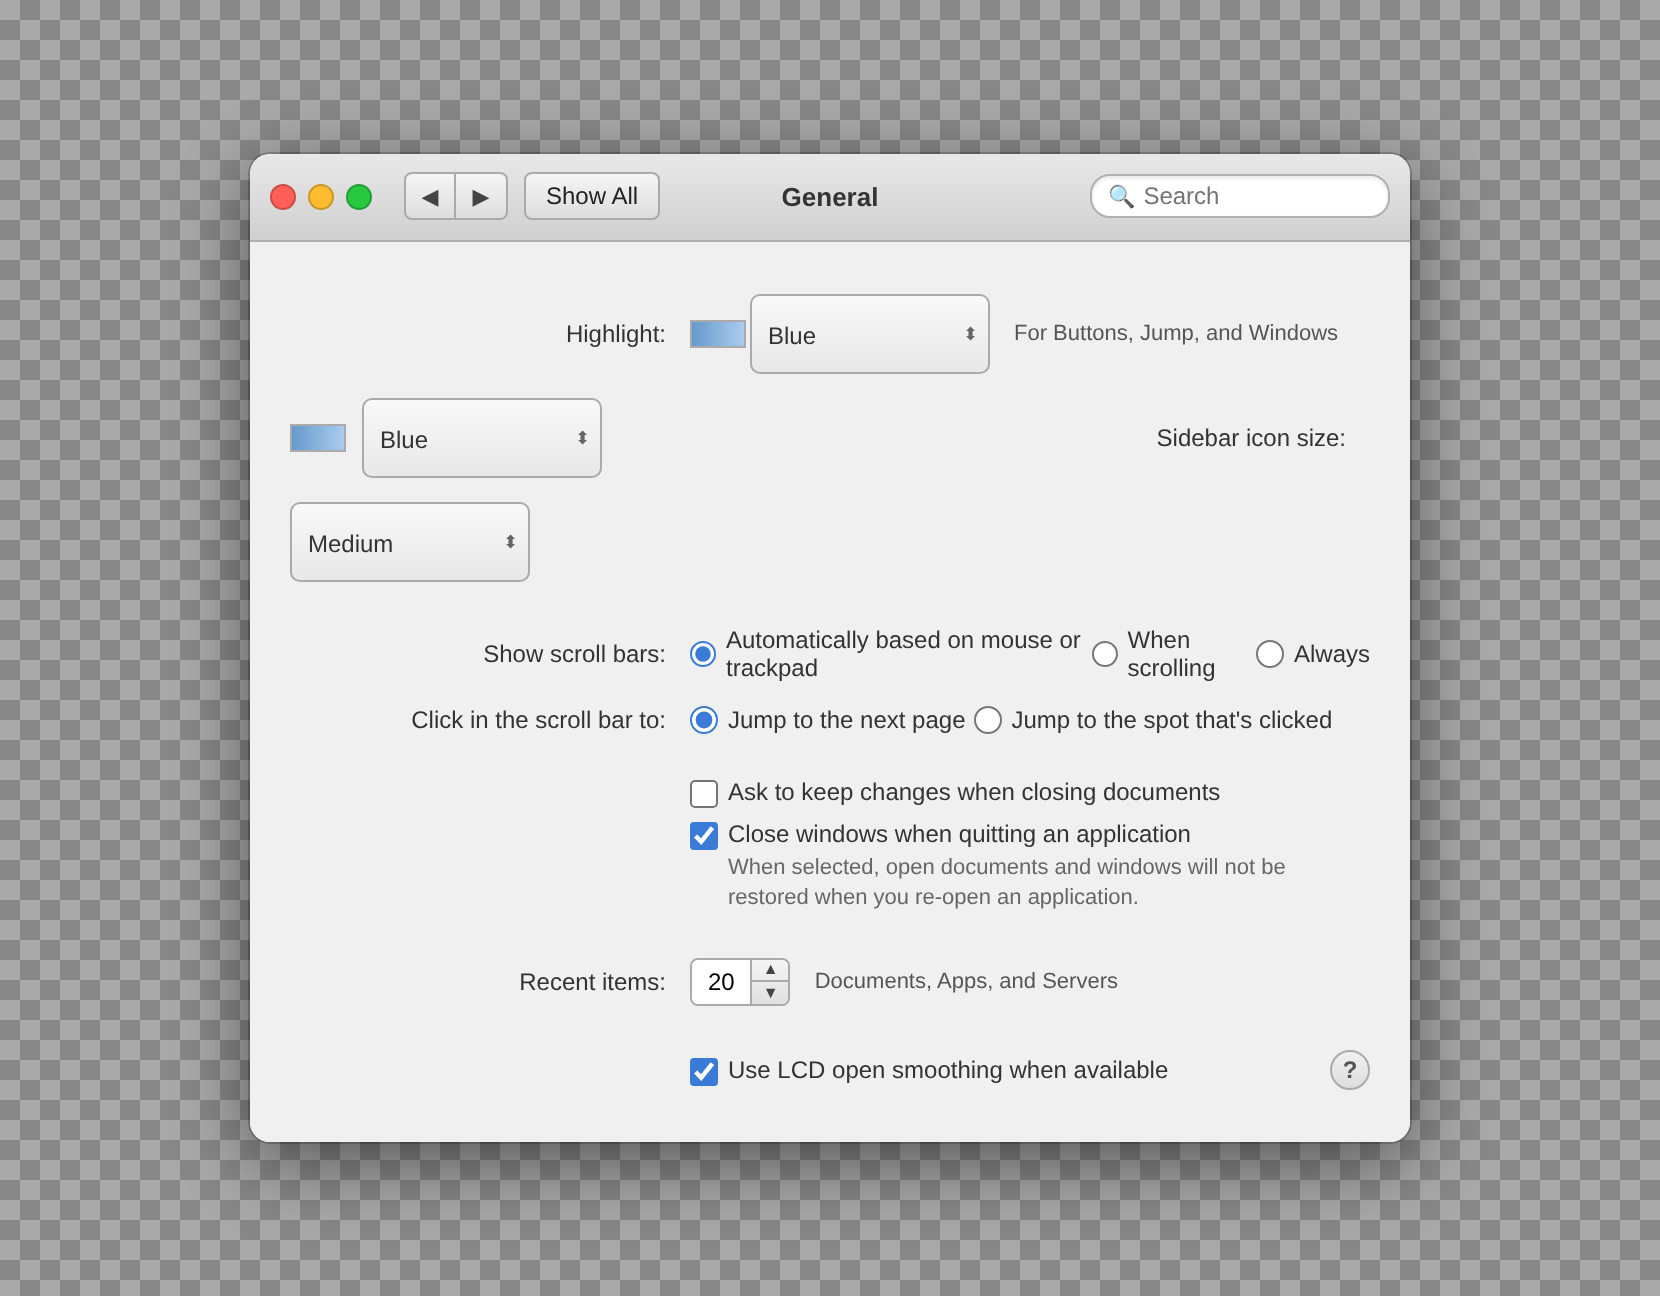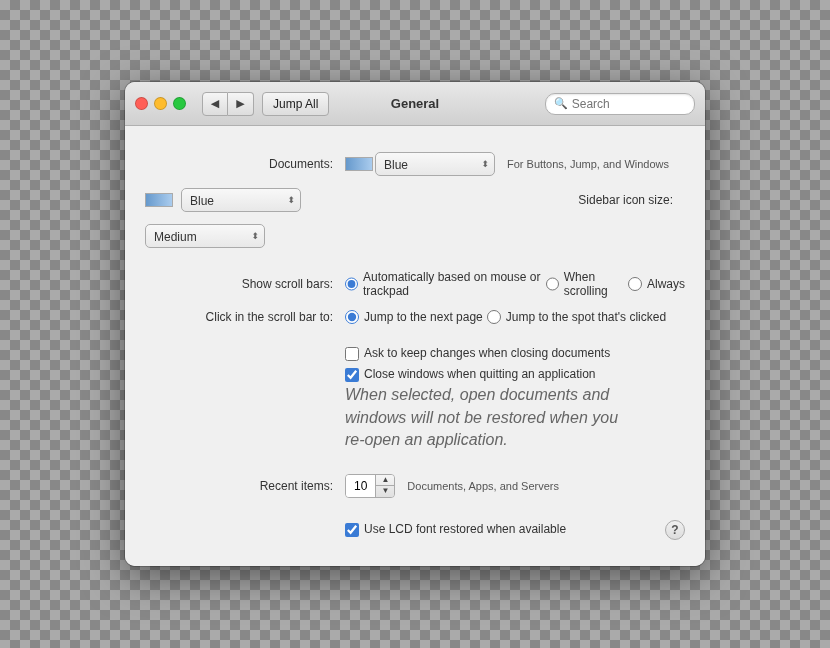--- a/index.html
+++ b/index.html
@@ -162,21 +162,21 @@
       border: 1px solid #aaa;
       border-radius: 5px;
       padding: 2px 20px 0 8px;
       font-size: 12px;
       color: #333;
       appearance: none;
       -webkit-appearance: none;
       cursor: pointer;
       position: relative;
       min-width: 120px;
-      height: 24px;
+      height: 40px;
     }
 
     .select-wrapper {
       position: relative;
       display: inline-block;
     }
 
     .select-wrapper::after {
       content: "⬍";
       position: absolute;
@@ -254,26 +254,26 @@
     .checkbox-input {
       width: 14px;
       height: 14px;
       margin-top: 1px;
       accent-color: #3a7bd5;
       cursor: pointer;
       flex-shrink: 0;
     }
 
     .checkbox-description {
-      font-size: 16px;
+      font-size: 11px;
       color: #666;
+      margin-left: 19px;
       margin-top: 2px;
       line-height: 1.4;
       max-width: 280px;
-      font-style: italic;
     }
 
     .stepper-wrapper {
       display: flex;
       align-items: center;
       gap: 6px;
     }
 
     .stepper-box {
       display: flex;
@@ -357,34 +357,34 @@
       <div class="traffic-light close"></div>
       <div class="traffic-light minimize"></div>
       <div class="traffic-light maximize"></div>
     </div>
 
     <div class="nav-buttons">
       <div class="nav-btn">◀</div>
       <div class="nav-btn">▶</div>
     </div>
 
-    <button class="show-all-btn">Jump All</button>
+    <button class="show-all-btn">Show All</button>
 
     <div class="title-text">General</div>
 
     <div class="search-box">
       <span class="search-icon-inner">🔍</span>
       <input class="search-input" type="text" placeholder="Search" style="">
     </div>
   </div>
 
   <div class="content">
     <div class="settings-grid">
 
-      <div class="label-cell">Documents:</div>
+      <div class="label-cell">Highlight:</div>
       <div class="control-cell">
         <div class="appearance-select-group">
           <span class="appearance-swatch"></span>
           <div class="select-wrapper">
             <select class="mac-select">
               <option>Blue</option>
             </select>
           </div>
         </div>
         <span class="helper-text">For Buttons, Jump, and Windows</span>
@@ -462,36 +462,36 @@
           </div>
         </div>
       </div>
 
       <div class="spacer-row"></div>
 
       <div class="label-cell">Recent items:</div>
       <div class="control-cell">
         <div class="stepper-wrapper">
           <div class="stepper-box">
-            <div class="stepper-value">10</div>
+            <div class="stepper-value">20</div>
             <div class="stepper-arrows">
               <button class="stepper-arrow">▲</button>
               <button class="stepper-arrow">▼</button>
             </div>
           </div>
           <span class="helper-text">Documents, Apps, and Servers</span>
         </div>
       </div>
 
       <div class="spacer-row"></div>
 
       <div class="label-cell"></div>
       <div class="control-cell" style="justify-content: space-between; width: 100%;">
         <label class="checkbox-item">
           <input type="checkbox" class="checkbox-input" checked="" style="">
-          <span>Use LCD font restored when available</span>
+          <span>Use LCD open smoothing when available</span>
         </label>
         <div class="help-btn">?</div>
       </div>
 
     </div>
   </div>
 </div>
 
 </body></html>

